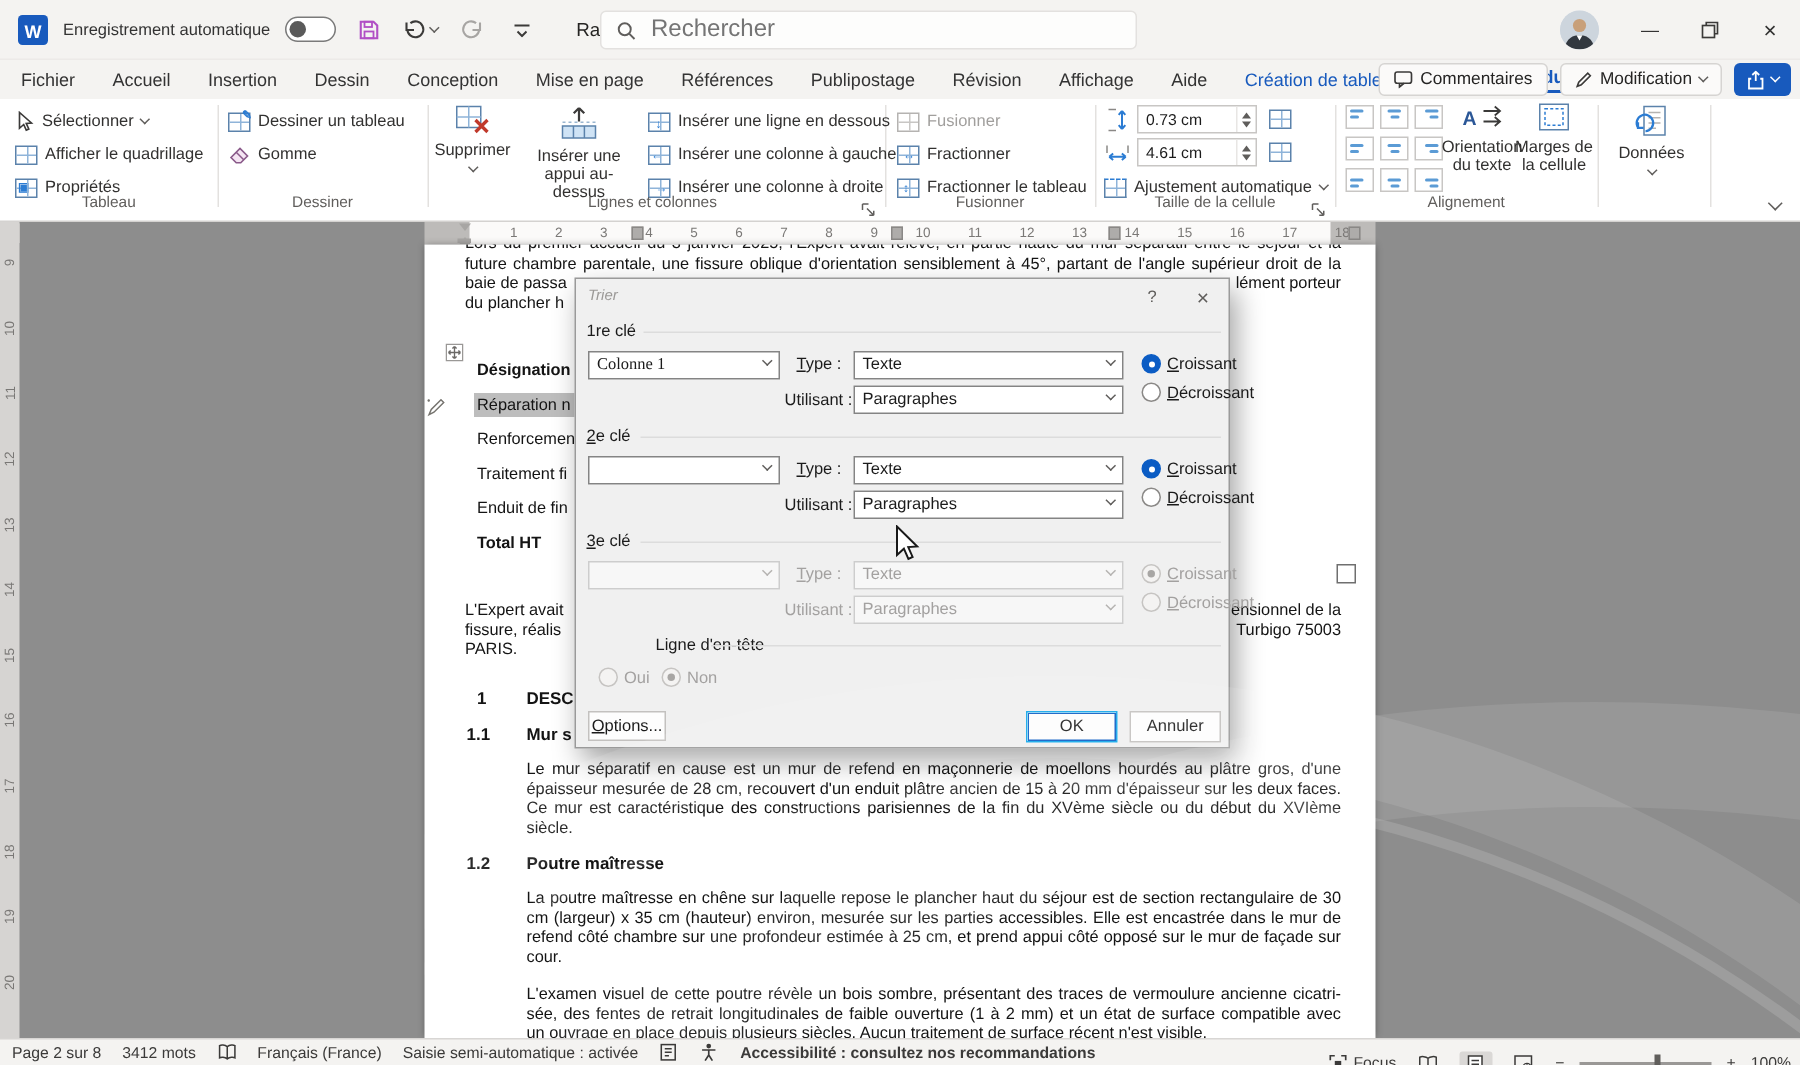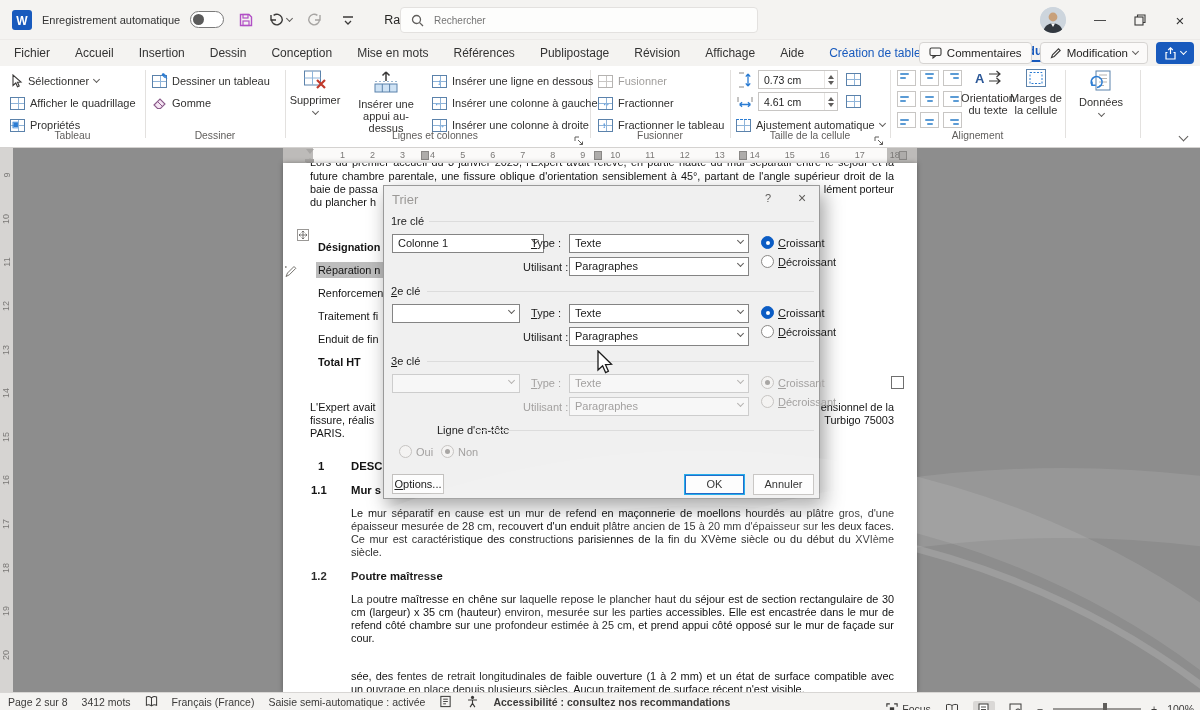--- a/index.html
+++ b/index.html
@@ -12,21 +12,21 @@
   .titlebar{position:absolute;left:0;top:0;width:1200px;height:40px;background:#f4f3f1;
             display:flex;align-items:center;border-bottom:1px solid #eceae8;}
   .tb-left{display:flex;align-items:center;gap:10px;padding-left:12px;}
   .autosave{font-size:11px;color:#333;}
   .toggle{width:34px;height:17px;border:1px solid #7a7a7a;border-radius:9px;background:#fff;position:relative;}
   .toggle .knob{position:absolute;left:2px;top:2px;width:11px;height:11px;border-radius:50%;background:#5a5a5a;}
   .qat-btn{display:flex;align-items:center;justify-content:center;width:24px;height:24px;color:#444;}
   .doc-title{font-size:12.5px;color:#252423;margin-left:14px;display:flex;align-items:center;gap:6px;}
   .searchbox{position:absolute;left:400px;top:7px;width:358px;height:26px;background:#fdfdfc;border:1px solid #e3e1df;
              border-radius:4px;display:flex;align-items:center;gap:8px;padding:0 10px;}
-  .searchbox input{border:none;outline:none;background:transparent;font-size:10px;color:#3b82f6;width:280px;
+  .searchbox input{border:none;outline:none;background:transparent;font-size:16px;color:#3b82f6;width:280px;
                    font-family:"Liberation Sans",sans-serif;}
   .tb-right{position:absolute;right:0;top:0;height:40px;display:flex;align-items:center;}
   .winbtn{width:40px;height:40px;display:flex;align-items:center;justify-content:center;font-size:12px;color:#333;}
   .avatar{width:26px;height:26px;border-radius:50%;overflow:hidden;margin-right:14px;background:#cfd8e2;}
 
   
   .tabsrow{position:absolute;left:0;top:40px;width:1200px;height:26px;background:#f4f3f1;display:flex;align-items:center;}
   .tabs{display:flex;gap:25px;padding-left:14px;font-size:12px;color:#333;}
   .tabs span{cursor:default;}
   .ctx-tab{font-size:12px;color:#185abd;margin-left:25px;}
@@ -84,21 +84,21 @@
   .ind{left:68px;width:543px;}
   .split{display:flex;justify-content:space-between;white-space:nowrap;}
   .bold{font-weight:bold;}
   .hd{font-weight:bold;font-size:11.3px;}
   .sel-bg{position:absolute;background:#bdbdbd;}
   .doc-check{position:absolute;left:608px;top:213px;width:13px;height:13px;border:1.5px solid #6f6f6f;background:#fff;}
 
   
   .dialog{position:absolute;left:383px;top:185px;width:437px;height:314px;background:#f0f0f0;border:1px solid #9a9a9a;
           box-shadow:4px 8px 18px rgba(0,0,0,.38);z-index:5;font-size:11px;color:#1b1b1b;}
-  .dlg-title{position:absolute;left:8px;top:6px;font-size:13px;color:#9b9997;}
+  .dlg-title{position:absolute;left:8px;top:6px;font-size:10px;color:#9b9997;font-style:italic;}
   .dlg-sys{position:absolute;top:0;height:24px;display:flex;align-items:center;justify-content:center;width:34px;color:#5f5d5b;}
   .gcap{position:absolute;font-size:11px;color:#1b1b1b;}
   .gcap.dim,.rlabel.dim{color:#a3a1a0;}
   .gline{position:absolute;height:1px;background:#dcdcdc;}
   .combo{position:absolute;height:19px;background:#fff;border:1px solid #848484;font-size:11px;color:#1b1b1b;
          line-height:17px;padding:0 18px 0 5px;white-space:nowrap;overflow:hidden;}
   .combo .cchev{position:absolute;right:5px;top:6px;border-color:#5f5d5b;}
   .combo.dis{background:#f7f7f7;border-color:#cdcdcd;color:#a3a1a0;}
   .combo.dis .cchev{border-color:#b5b3b1;}
   .radio{position:absolute;width:13px;height:13px;border-radius:50%;background:#fff;border:1px solid #8a8886;}
@@ -204,21 +204,21 @@
     </div>
   </div>
 
   <div class="tabsrow">
     <div class="tabs">
         <span>Fichier</span>
         <span>Accueil</span>
         <span>Insertion</span>
         <span>Dessin</span>
         <span>Conception</span>
-        <span>Mise en mots</span>
+        <span>Mise en page</span>
         <span>Références</span>
         <span>Publipostage</span>
         <span>Révision</span>
         <span>Affichage</span>
         <span>Aide</span>
       </div>
     <span class="ctx-tab">Création de tableau</span>
     <span class="ctx-tab active">Disposition du tableau</span>
     <div class="tr-right">
       <span class="pillbtn">
@@ -579,38 +579,39 @@
     <div class="dl ind" style="top:383px;">siècle.</div>
 
     <div class="dl hd" style="left:28px;top:407px;">1.2</div>
     <div class="dl hd" style="left:68px;top:407px;">Poutre maîtresse</div>
 
     <div class="dl ind just" style="top:430px;">La poutre maîtresse en chêne sur laquelle repose le plancher haut du séjour est de section rectangulaire de 30</div>
     <div class="dl ind just" style="top:443px;">cm (largeur) x 35 cm (hauteur) environ, mesurée sur les parties accessibles. Elle est encastrée dans le mur de</div>
     <div class="dl ind just" style="top:456px;">refend côté chambre sur une profondeur estimée à 25 cm, et prend appui côté opposé sur le mur de façade sur</div>
     <div class="dl ind" style="top:469px;">cour.</div>
 
+    <div class="dl ind just" style="top:494px;">L'examen visuel de cette poutre révèle un bois sombre, présentant des traces de vermoulure ancienne cicatri-</div>
     <div class="dl ind just" style="top:507px;">sée, des fentes de retrait longitudinales de faible ouverture (1 à 2 mm) et un état de surface compatible avec</div>
     <div class="dl ind" style="top:520px;">un ouvrage en place depuis plusieurs siècles. Aucun traitement de surface récent n'est visible.</div>
   </div>
 
   <svg class="overlay-swoosh" width="917" height="544">
     <circle cx="420" cy="1190" r="860" fill="none" stroke="rgba(255,255,255,0.10)" stroke-width="55"></circle>
     <circle cx="430" cy="1190" r="815" fill="none" stroke="rgba(255,255,255,0.14)" stroke-width="7"></circle>
     <circle cx="780" cy="1500" r="1145" fill="none" stroke="rgba(255,255,255,0.09)" stroke-width="70"></circle>
   </svg>
 
   <div class="dialog">
     <div class="dlg-title">Trier</div>
     <span class="dlg-sys" style="right:34px;">?</span>
     <span class="dlg-sys" style="right:0;font-size:14px;">×</span>
 
     <span class="gcap" style="left:7px;top:29px;">1re clé</span>
     <span class="gline" style="left:45px;top:35px;width:385px;"></span>
-    <div class="combo" style="left:8px;top:48px;width:152px;">
+    <div class="combo" style="left:8px;top:48px;width:128px;font-family:Liberation Serif, serif;">
       <span>Colonne 1</span><span class="cv cchev"></span>
     </div>
     <span class="gcap accel" style="left:147px;top:51px;">Type :</span>
     <div class="combo" style="left:185px;top:48px;width:180px;">
       <span>Texte</span><span class="cv cchev"></span>
     </div>
     <span class="radio sel" style="left:377px;top:50px;"></span>
     <span class="rlabel accel" style="left:394px;top:51px;">Croissant</span>
     <span class="radio" style="left:377px;top:69px;"></span>
     <span class="rlabel accel" style="left:394px;top:70px;">Décroissant</span>

